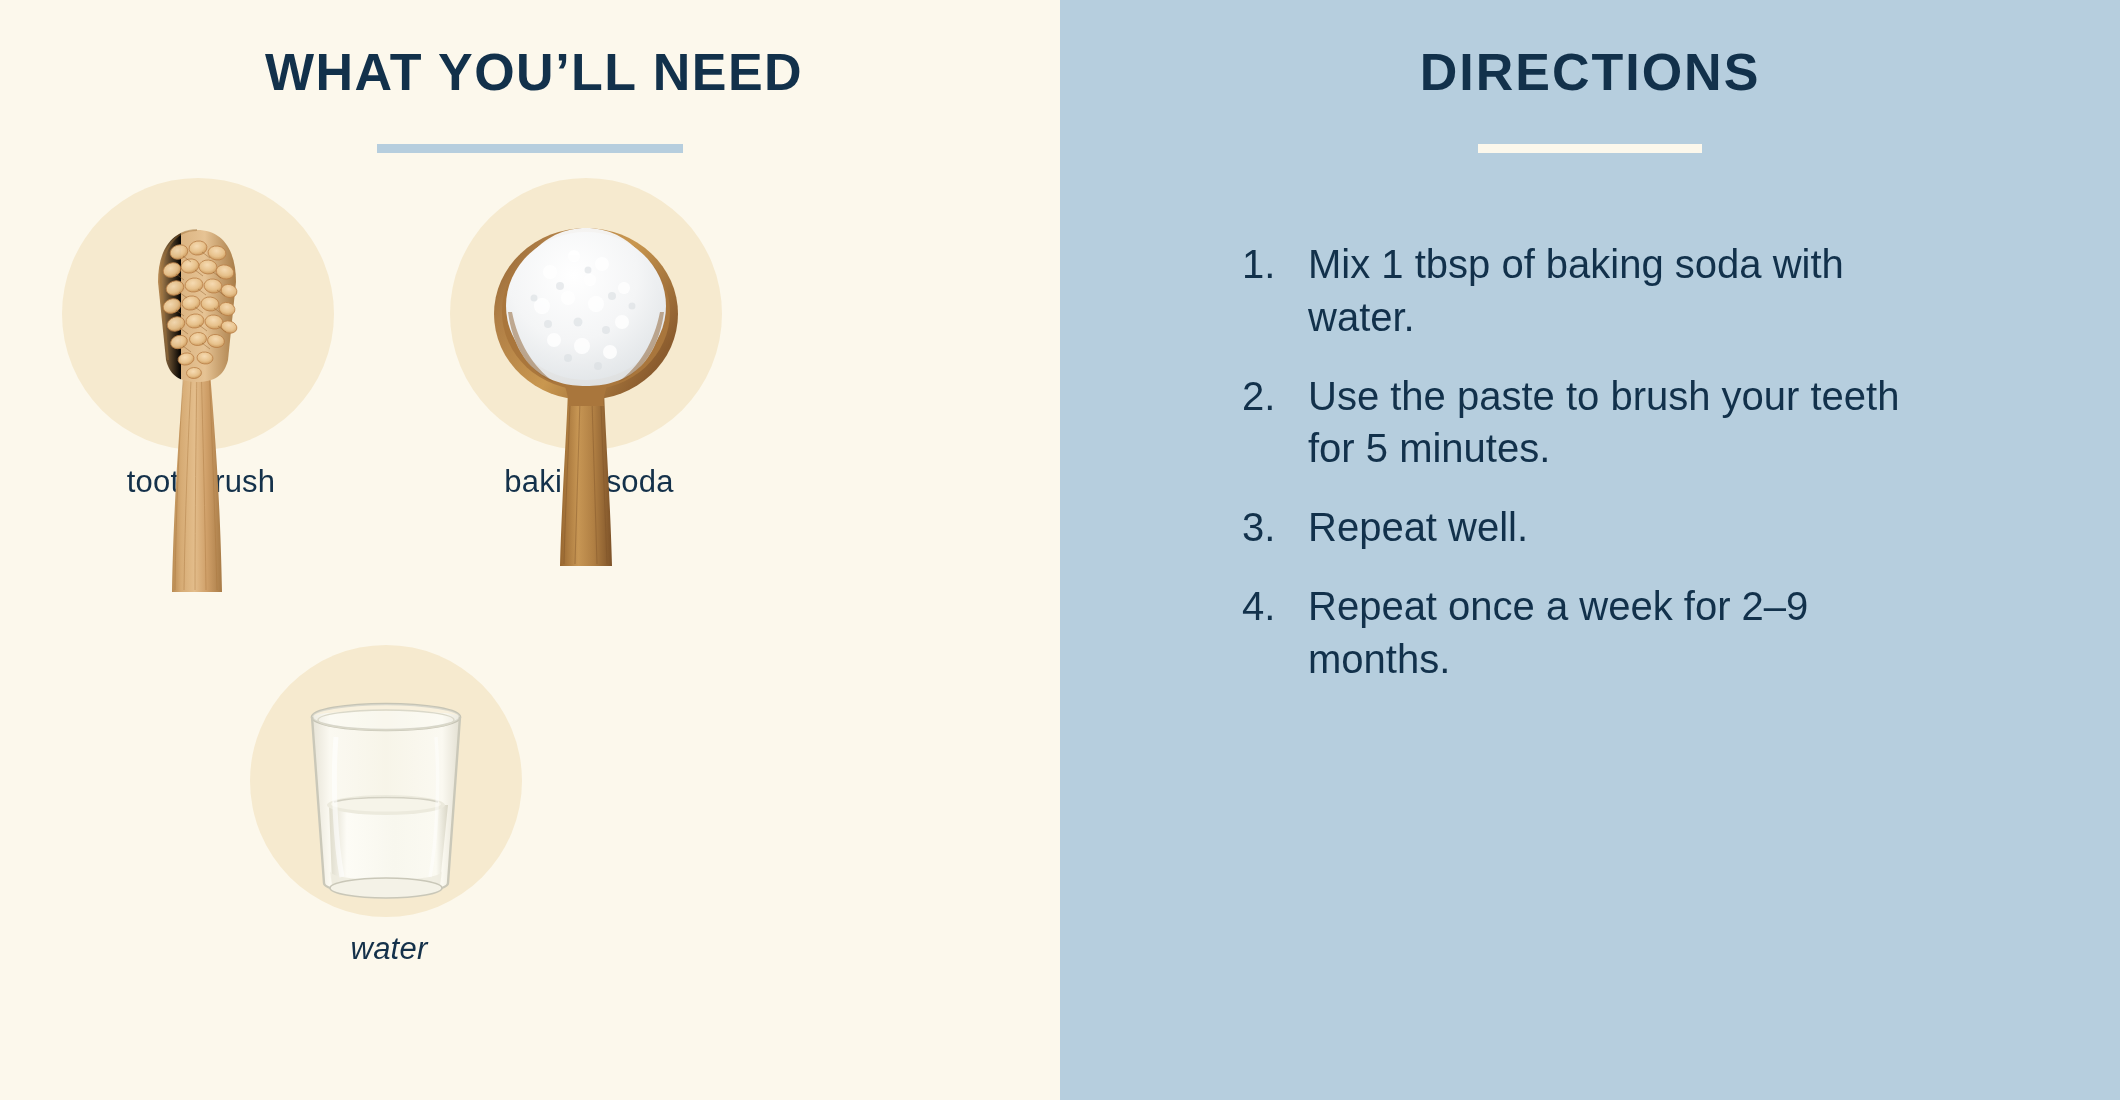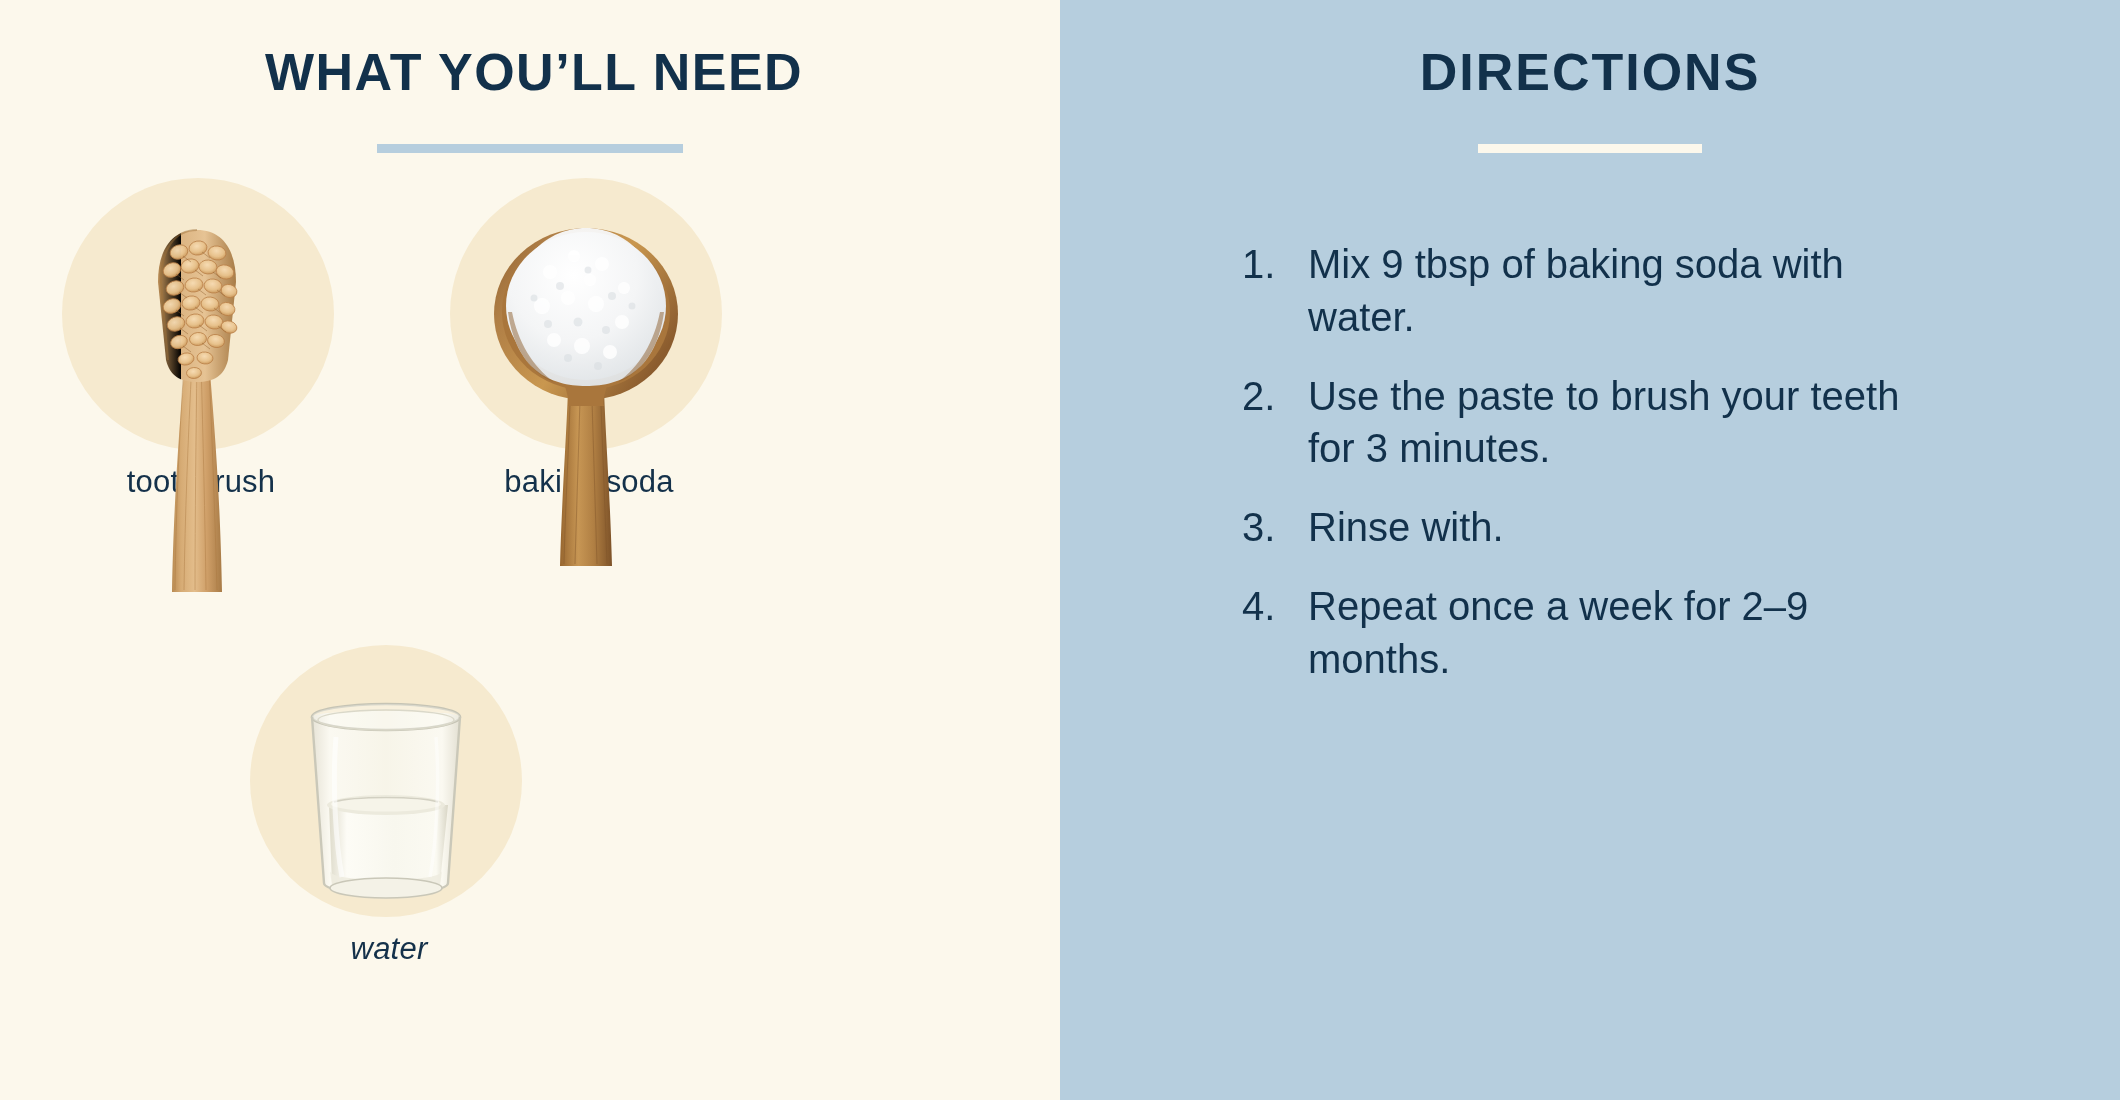--- a/index.html
+++ b/index.html
@@ -335,31 +335,31 @@
 
   <div class="panel-right">
 
     <div class="heading">DIRECTIONS</div>
     <div class="rule rule-right"></div>
 
     <div class="dir-list">
 
       <div class="dir-item">
         <div class="dir-num">1.</div>
-        <div class="dir-text">Mix 9 tbsp of baking soda with water.</div>
+        <div class="dir-text">Mix 1 tbsp of baking soda with water.</div>
       </div>
 
       <div class="dir-item">
         <div class="dir-num">2.</div>
-        <div class="dir-text">Use the paste to brush your teeth for 3 minutes.</div>
+        <div class="dir-text">Use the paste to brush your teeth for 5 minutes.</div>
       </div>
 
       <div class="dir-item">
         <div class="dir-num">3.</div>
-        <div class="dir-text">Rinse with.</div>
+        <div class="dir-text">Repeat well.</div>
       </div>
 
       <div class="dir-item">
         <div class="dir-num">4.</div>
         <div class="dir-text">Repeat once a week for 2–9 months.</div>
       </div>
 
     </div>
   </div>
 

